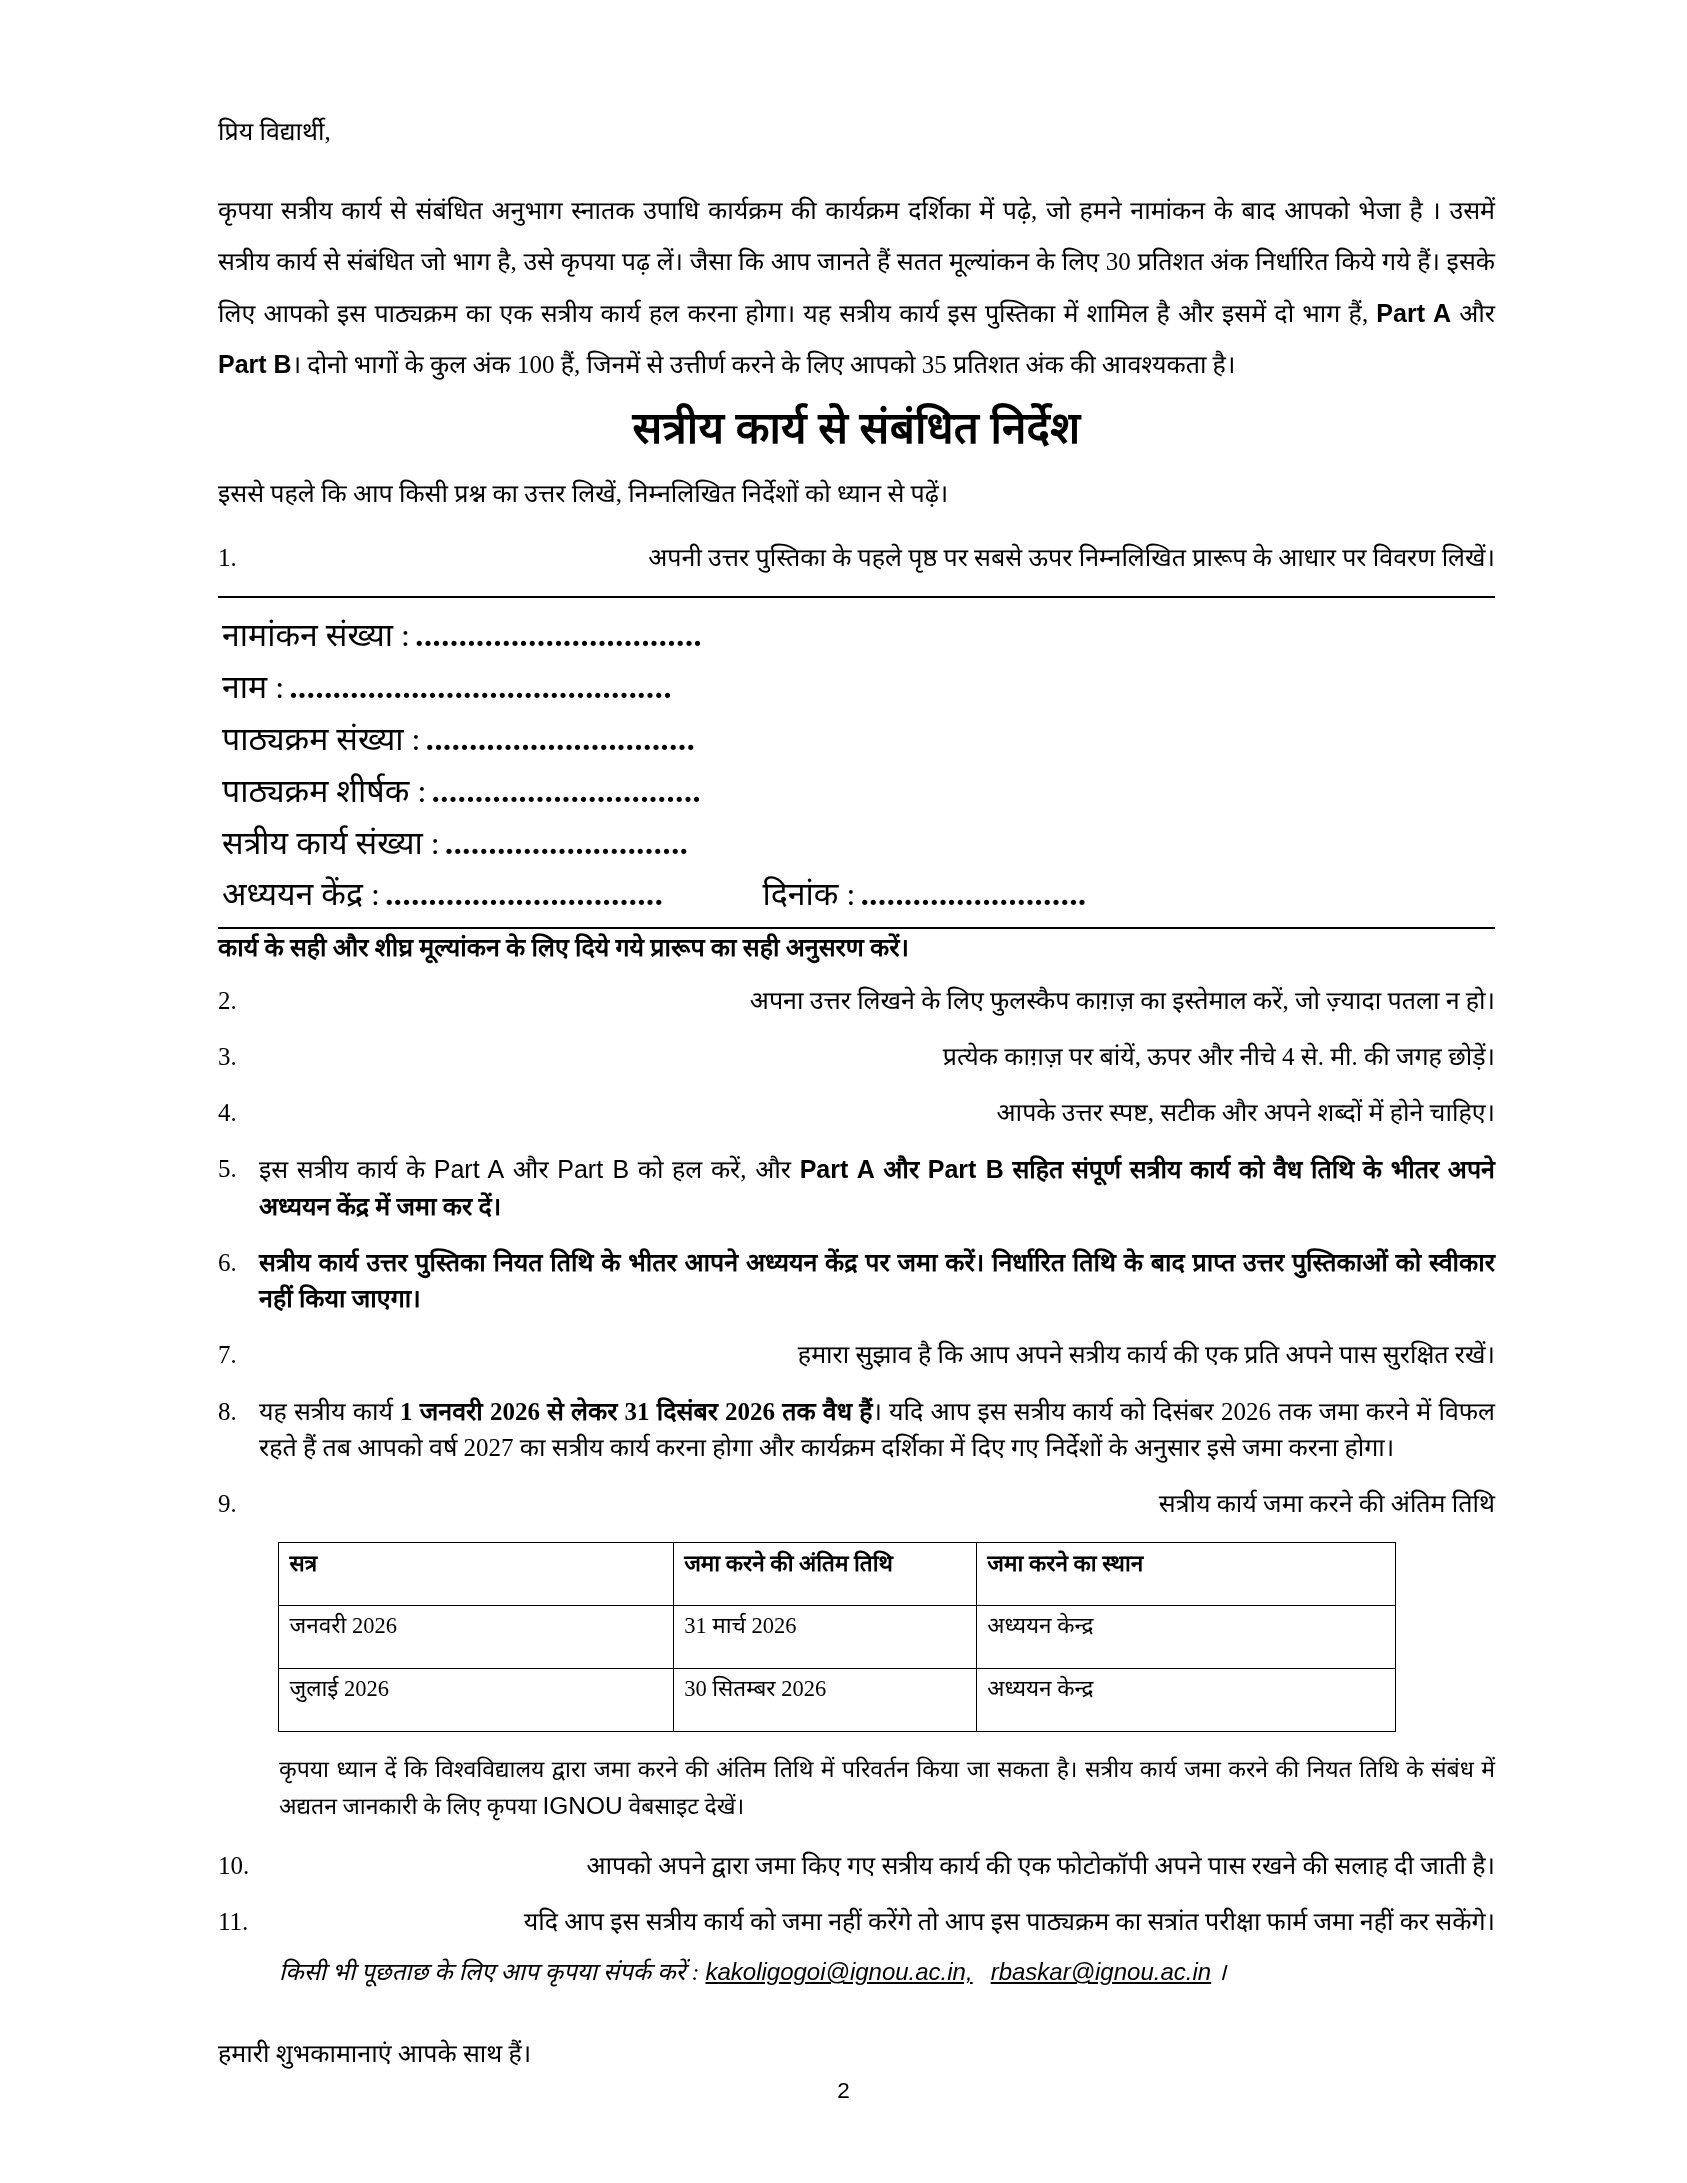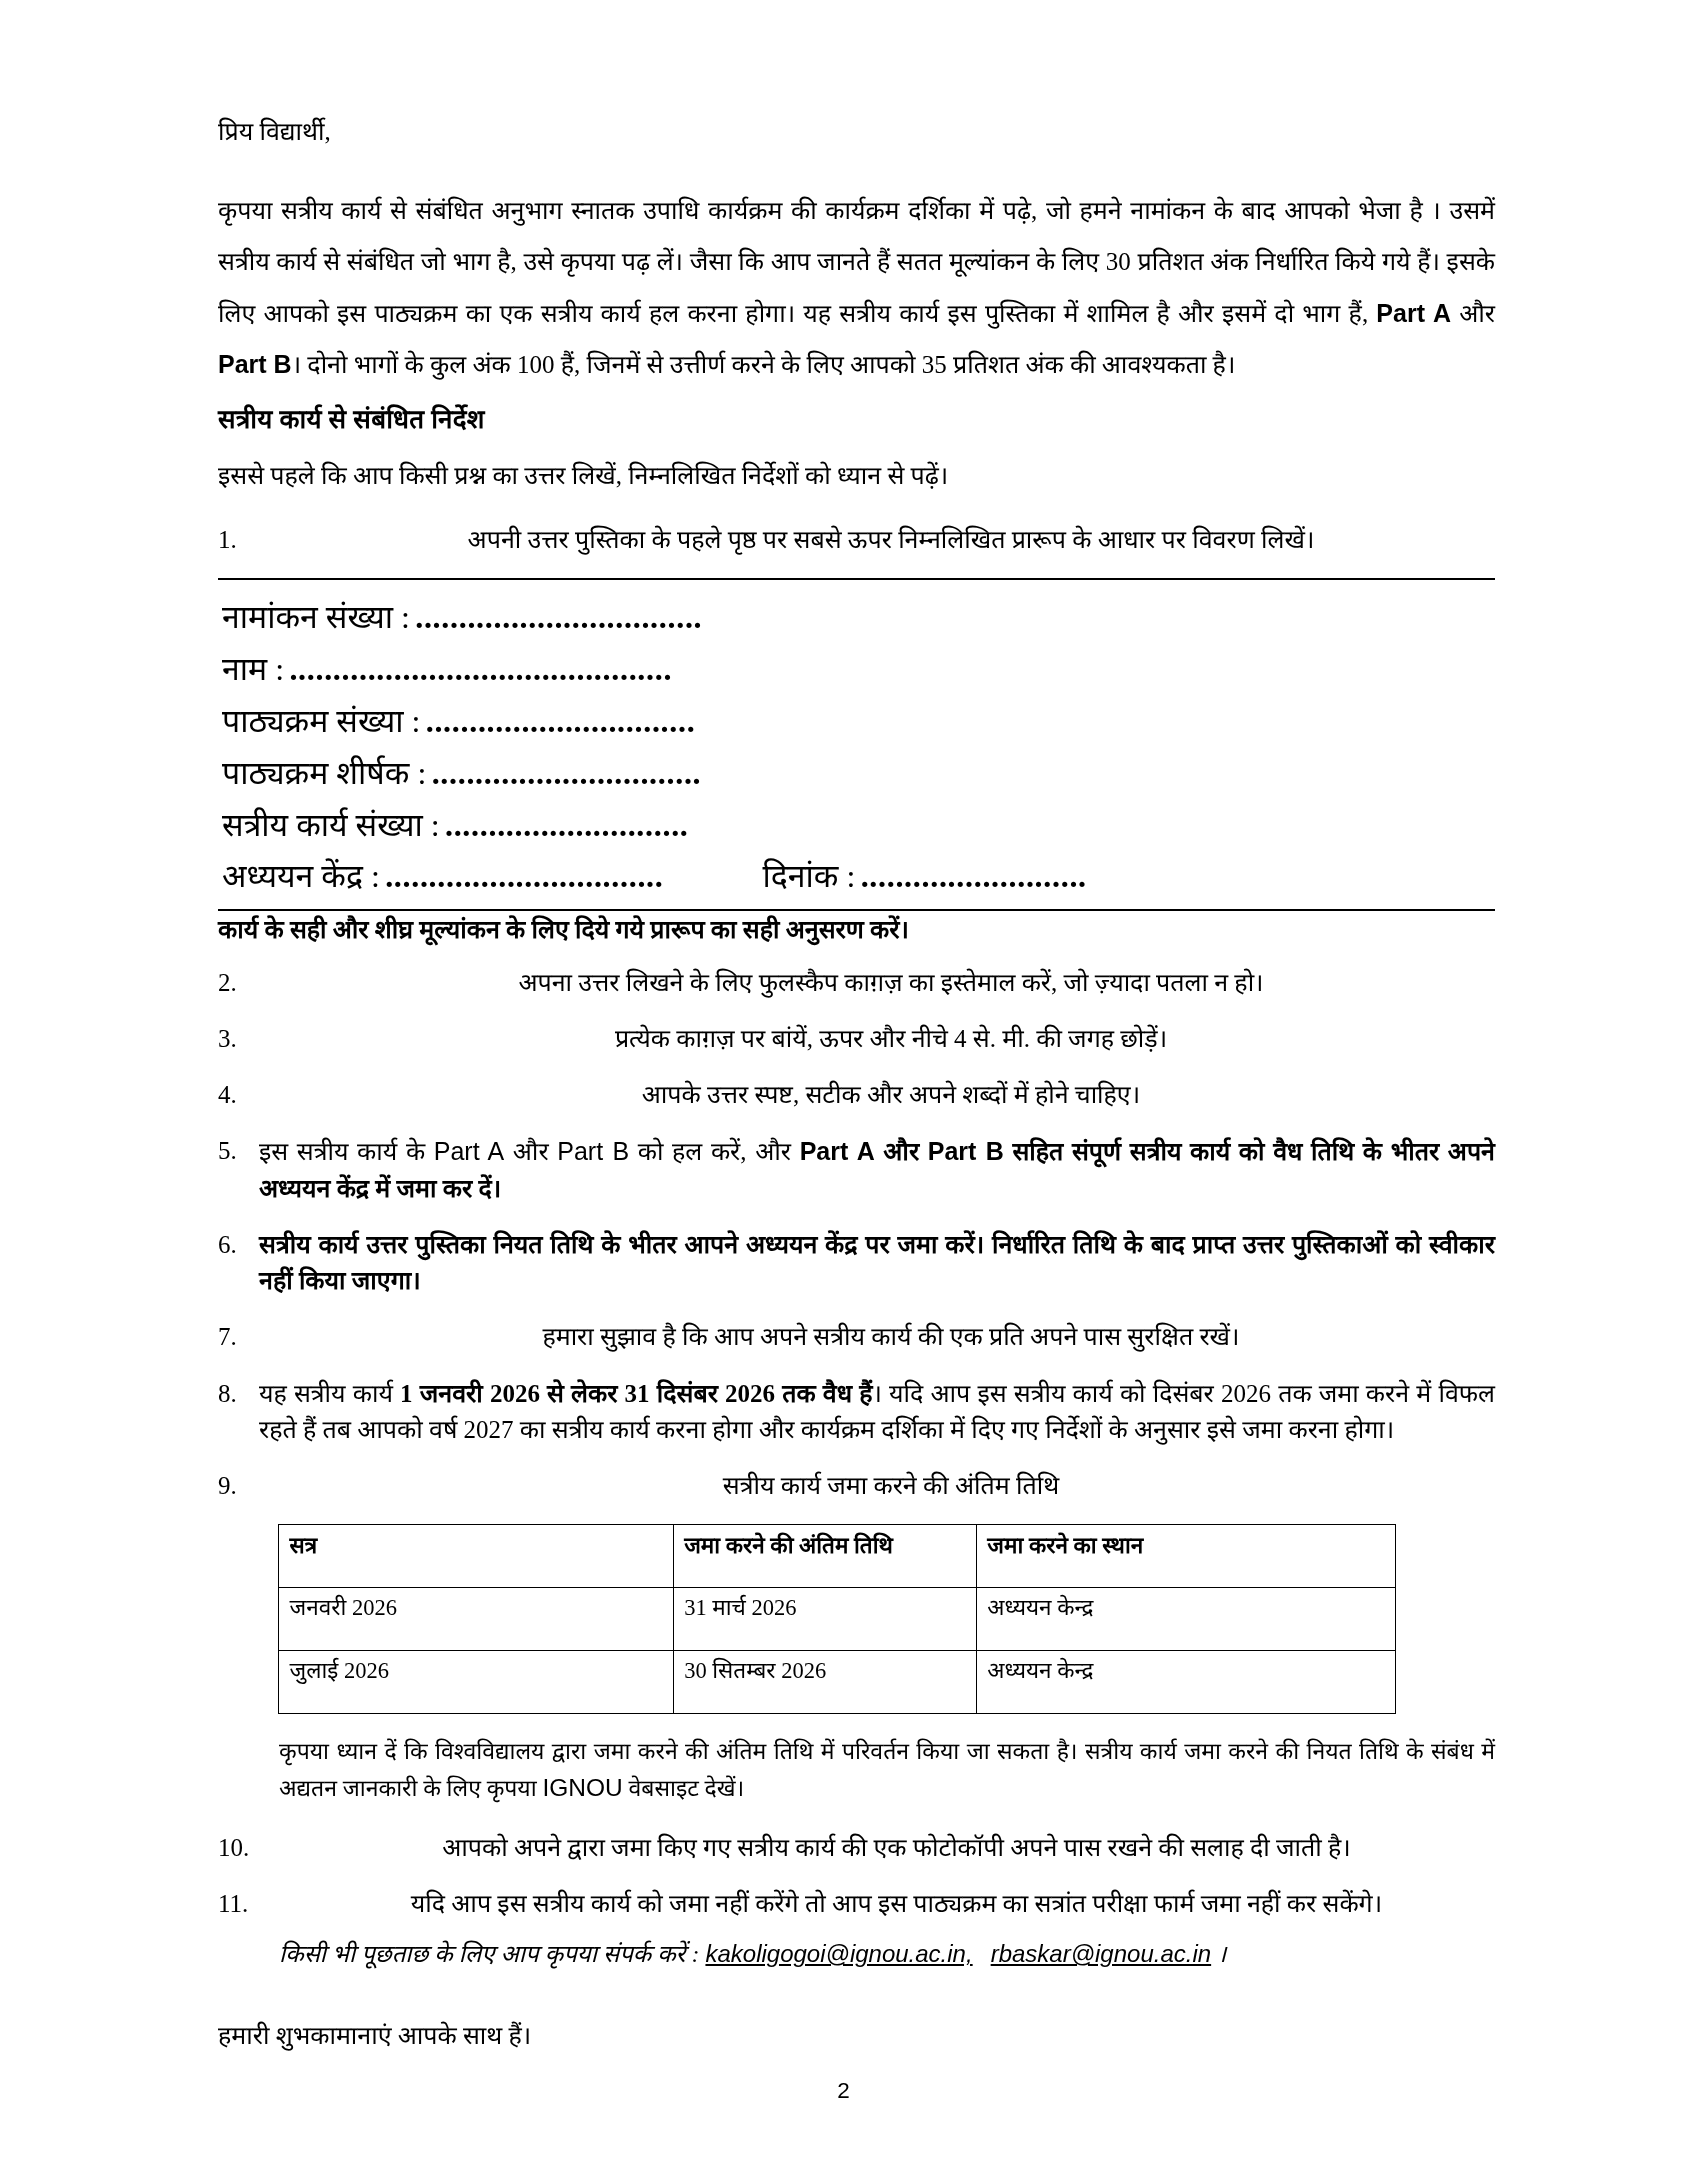--- a/index.html
+++ b/index.html
@@ -30,22 +30,22 @@
   }
   .intro {
     font-size: 25px;
     text-align: justify;
     text-justify: inter-word;
     line-height: 2.05;
     margin: 0 0 4px 0;
   }
   .intro b { font-weight: bold; }
   .doc-heading {
-    text-align: left;
-    font-size: 26px;
+    text-align: center;
+    font-size: 44px;
     font-weight: bold;
     margin: 17px 0 30px 0;
     letter-spacing: 0.3px;
   }
   .lead-line {
     font-size: 25px;
     margin: 0 0 34px 0;
   }
   
   .list-item {
@@ -57,21 +57,21 @@
   .list-num {
     flex: 0 0 auto;
     width: 41px;
     text-align: left;
   }
   .list-body {
     flex: 1 1 auto;
     text-align: justify;
     text-justify: inter-word;
   }
-  .list-body.nojust { text-align: center; margin-left: 28px; }
+  .list-body.nojust { text-align: right; margin-left: 28px; }
   .list-body b { font-weight: bold; }
   .bold-item .list-body { font-weight: bold; }
 
   .rule {
     border: 0;
     border-top: 2px solid #000;
     margin: 16px 0 12px 0;
     width: 100%;
   }
   .rule.tight { margin: 5.3px 0 6.6px 0; }

